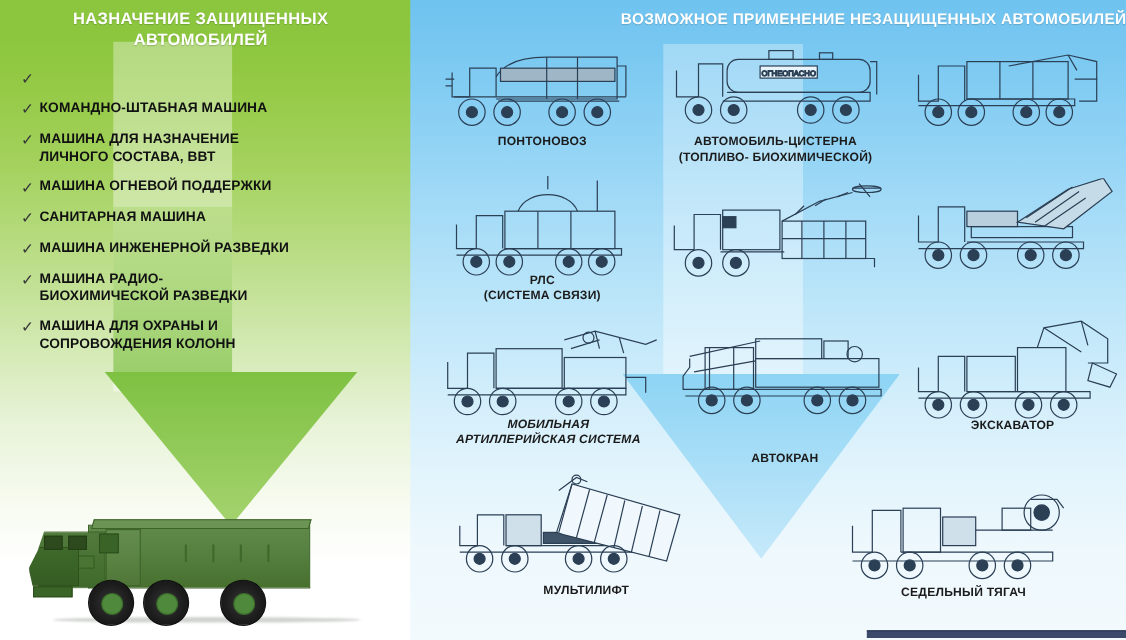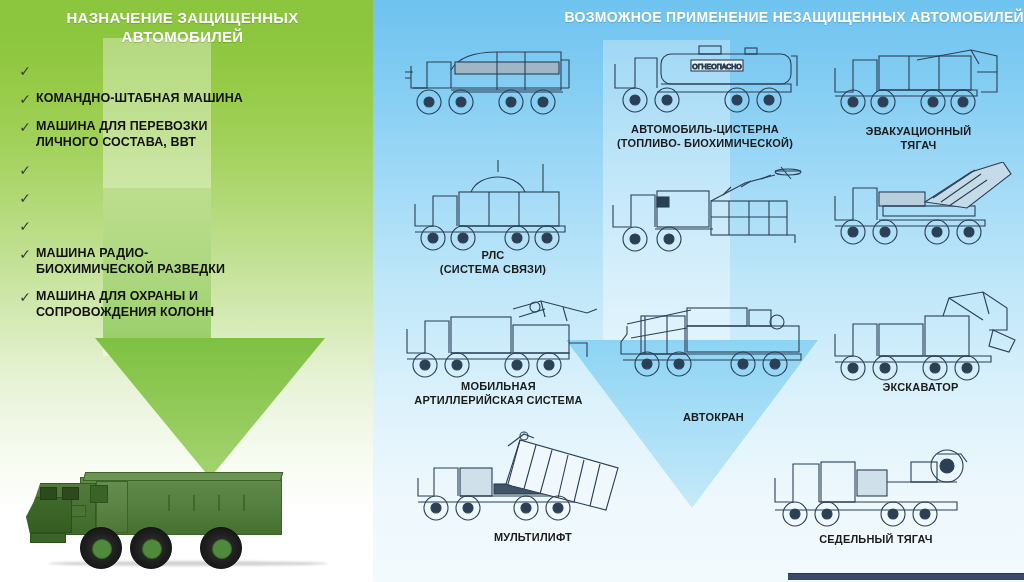--- a/index.html
+++ b/index.html
@@ -186,31 +186,34 @@
     <div class="list">
       <div class="list-item">
         <span class="check">✓</span>
       </div>
       <div class="list-item">
         <span class="check">✓</span>
         <span class="item-label">КОМАНДНО-ШТАБНАЯ МАШИНА</span>
       </div>
       <div class="list-item">
         <span class="check">✓</span>
-        <span class="item-label">МАШИНА ДЛЯ ПЕРЕВОЗКИ
+        <span class="item-label">МАШИНА ДЛЯ НАЗНАЧЕНИЕ
 ЛИЧНОГО СОСТАВА, ВВТ</span>
       </div>
       <div class="list-item">
         <span class="check">✓</span>
-      </div>
-      <div class="list-item">
-        <span class="check">✓</span>
-      </div>
-      <div class="list-item">
-        <span class="check">✓</span>
+        <span class="item-label">МАШИНА ОГНЕВОЙ ПОДДЕРЖКИ</span>
+      </div>
+      <div class="list-item">
+        <span class="check">✓</span>
+        <span class="item-label">САНИТАРНАЯ МАШИНА</span>
+      </div>
+      <div class="list-item">
+        <span class="check">✓</span>
+        <span class="item-label">МАШИНА ИНЖЕНЕРНОЙ РАЗВЕДКИ</span>
       </div>
       <div class="list-item">
         <span class="check">✓</span>
         <span class="item-label">МАШИНА РАДИО-
 БИОХИМИЧЕСКОЙ РАЗВЕДКИ</span>
       </div>
       <div class="list-item">
         <span class="check">✓</span>
         <span class="item-label">МАШИНА ДЛЯ ОХРАНЫ И
 СОПРОВОЖДЕНИЯ КОЛОНН</span>
@@ -270,20 +273,21 @@
               <circle cx="68" cy="60" r="5" fill="#2b3f55"></circle>
             <circle cx="118" cy="60" r="12"></circle>
               <circle cx="118" cy="60" r="5" fill="#2b3f55"></circle>
             <circle cx="150" cy="60" r="12"></circle>
               <circle cx="150" cy="60" r="5" fill="#2b3f55"></circle>
             <path d="M12 36 L18 36 M12 30 L20 30"></path>
             <path d="M168 18 L176 18 L176 46"></path>
           </g>
         </svg>
       </div>
+      <div class="veh-label" style="top:80px;">ПОНТОНОВОЗ</div>
     </div>
 
     <div class="grid-cell" style="left:222px;top:38px;width:220px;height:118px;">
       <div class="veh-art">
         <svg width="220" height="82" viewBox="0 0 220 82">
           <g fill="none" stroke="#2b3f55" stroke-width="1.1">
             <path d="M20 26 L20 50 L40 50 L40 20 L62 20 L62 50"></path>
             <rect x="66" y="16" width="130" height="30" rx="10"></rect>
             <path d="M66 46 L196 46 L196 54 L62 54"></path>
             <rect x="96" y="22" width="52" height="11" fill="#eaf4fb" stroke="#2b3f55"></rect>
@@ -321,22 +325,20 @@
             <circle cx="62" cy="60" r="12"></circle>
               <circle cx="62" cy="60" r="5" fill="#2b3f55"></circle>
             <circle cx="112" cy="60" r="12"></circle>
               <circle cx="112" cy="60" r="5" fill="#2b3f55"></circle>
             <circle cx="142" cy="60" r="12"></circle>
               <circle cx="142" cy="60" r="5" fill="#2b3f55"></circle>
             <path d="M156 30 L176 30 L176 50 L160 50"></path>
           </g>
         </svg>
       </div>
-      <div class="veh-label" style="top:82px;">ЭВАКУАЦИОННЫЙ
-ТЯГАЧ</div>
     </div>
 
     <div class="grid-cell" style="left:20px;top:160px;width:200px;height:118px;">
       <div class="veh-art">
         <svg width="200" height="100" viewBox="0 0 200 100">
           <g fill="none" stroke="#2b3f55" stroke-width="1.1">
             <path d="M22 44 L22 66 L40 66 L40 36 L64 36 L64 66"></path>
             <rect x="66" y="32" width="100" height="34"></rect>
             <path d="M66 66 L172 66 L172 72 L22 72"></path>
             <path d="M96 32 L96 66 M126 32 L126 66"></path>
@@ -421,21 +423,21 @@
             <circle cx="66" cy="70" r="12"></circle>
               <circle cx="66" cy="70" r="5" fill="#2b3f55"></circle>
             <circle cx="126" cy="70" r="12"></circle>
               <circle cx="126" cy="70" r="5" fill="#2b3f55"></circle>
             <circle cx="158" cy="70" r="12"></circle>
               <circle cx="158" cy="70" r="5" fill="#2b3f55"></circle>
             <path d="M178 48 L196 48 L196 62"></path>
           </g>
         </svg>
       </div>
-      <div class="veh-label" style="top:84px;">МОБИЛЬНАЯ
+      <div class="veh-label" style="top:84px;font-style:italic;">МОБИЛЬНАЯ
 АРТИЛЛЕРИЙСКАЯ СИСТЕМА</div>
     </div>
 
     <div class="grid-cell" style="left:238px;top:298px;width:205px;height:118px;">
       <div class="veh-art">
         <svg width="205" height="86" viewBox="0 0 205 86">
           <g fill="none" stroke="#2b3f55" stroke-width="1.1">
             <path d="M16 28 L16 36 L10 44 L10 56 L30 56"></path>
             <rect x="30" y="18" width="44" height="38"></rect>
             <rect x="76" y="10" width="60" height="18"></rect>

